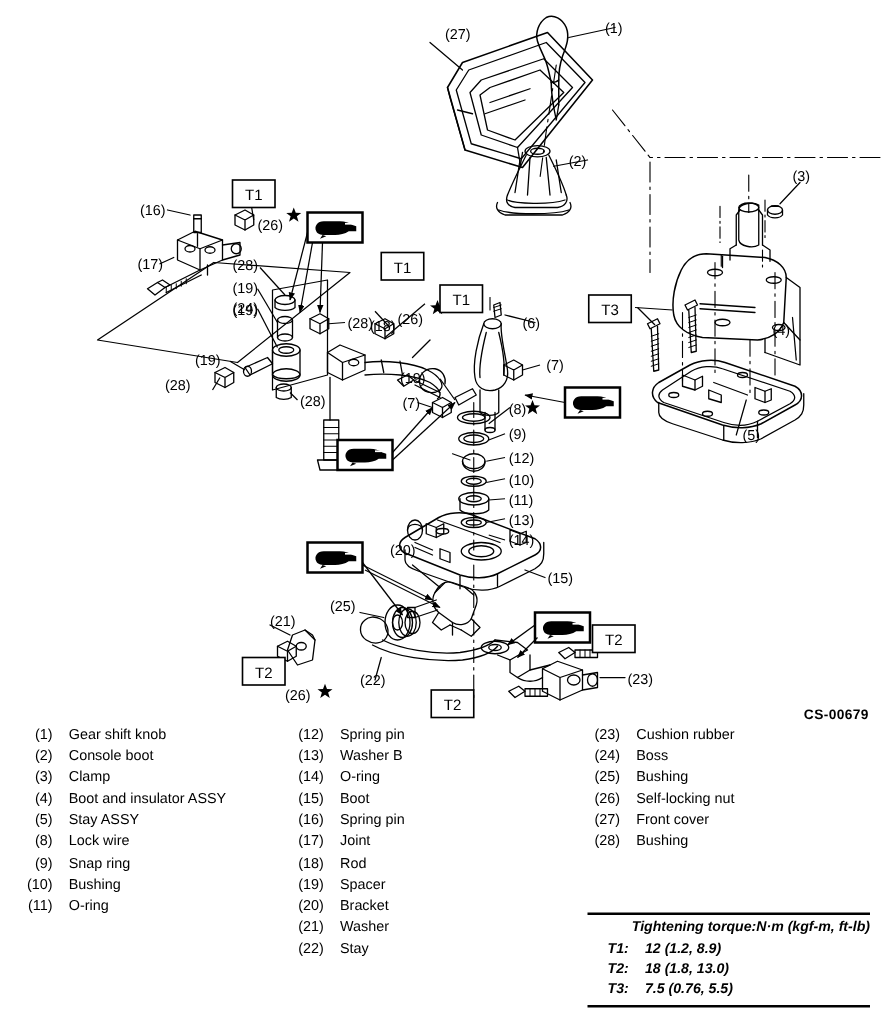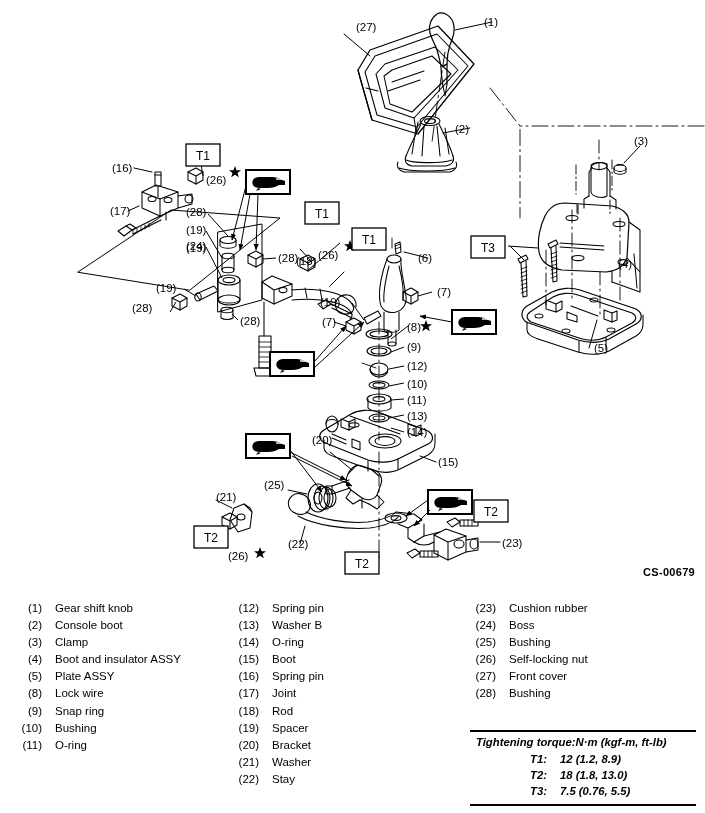--- a/index.html
+++ b/index.html
@@ -15,21 +15,21 @@
   #diagram{position:absolute;left:0;top:0;width:705px;height:592px;}
   #diagram svg{display:block;}
 
   .dwg-code{
     position:absolute;right:10px;top:566px;
     font-size:11px;font-weight:bold;letter-spacing:.3px;margin-left:23px;
   }
 
   
   #legend{
-    position:absolute;left:0;top:600px;width:705px;height:213px;
+    position:absolute;left:0;top:580px;width:705px;height:213px;
   }
   .legend-col{position:absolute;top:0;}
   .legend-col.c1{left:8px;width:215px;}
   .legend-col.c2{left:225px;width:230px;}
   .legend-col.c3{left:462px;width:235px;}
   .legend-row{
     height:17.1px;line-height:17.1px;font-size:11.5px;white-space:nowrap;
   }
   .legend-num{
     display:inline-block;width:34px;text-align:right;
@@ -38,27 +38,27 @@
   .legend-label{font-size:11.5px;}
 
   
   #torque{
     position:absolute;left:470px;top:730px;width:226px;
     border-top:2.2px solid #000;border-bottom:2.2px solid #000;
     padding:4px 0 5px 0;
   }
   #torque .t-head{
     font-size:11.3px;font-style:italic;font-weight:bold;
-    padding-left:6px;margin-bottom:3px;white-space:nowrap;
+    padding-left:6px;margin-bottom:3px;white-space:nowrap;text-align:right;
   }
   #torque .t-row{
     font-size:11.3px;font-style:italic;font-weight:bold;
     padding-left:16px;line-height:16px;white-space:nowrap;
   }
-  #torque .t-key{display:inline-block;width:30px;margin-left:44px;}
+  #torque .t-key{display:inline-block;width:30px;}
 </style>
 </head>
 <body>
 
 <div id="page">
 
   <div id="diagram">
     <svg width="705" height="592" viewBox="0 0 705 592" xmlns="http://www.w3.org/2000/svg">
       <defs>
         <marker id="arrow" markerWidth="7" markerHeight="7" refX="6" refY="2.6" orient="auto" markerUnits="strokeWidth">
@@ -615,21 +615,21 @@
     <div class="dwg-code">CS-00679</div>
   </div>
 
   <div id="legend">
 
     <div class="legend-col c1">
       <div class="legend-row"><span class="legend-num">(1)</span><span class="legend-label">Gear shift knob</span></div>
       <div class="legend-row"><span class="legend-num">(2)</span><span class="legend-label">Console boot</span></div>
       <div class="legend-row"><span class="legend-num">(3)</span><span class="legend-label">Clamp</span></div>
       <div class="legend-row"><span class="legend-num">(4)</span><span class="legend-label">Boot and insulator ASSY</span></div>
-      <div class="legend-row"><span class="legend-num">(5)</span><span class="legend-label">Plate ASSY</span></div>
+      <div class="legend-row"><span class="legend-num">(5)</span><span class="legend-label">Stay ASSY</span></div>
       <div class="legend-row"><span class="legend-num">(8)</span><span class="legend-label">Lock wire</span></div>
       <div class="legend-row"><span class="legend-num">(9)</span><span class="legend-label">Snap ring</span></div>
       <div class="legend-row"><span class="legend-num">(10)</span><span class="legend-label">Bushing</span></div>
       <div class="legend-row"><span class="legend-num">(11)</span><span class="legend-label">O-ring</span></div>
     </div>
 
     <div class="legend-col c2">
       <div class="legend-row"><span class="legend-num">(12)</span><span class="legend-label">Spring pin</span></div>
       <div class="legend-row"><span class="legend-num">(13)</span><span class="legend-label">Washer B</span></div>
       <div class="legend-row"><span class="legend-num">(14)</span><span class="legend-label">O-ring</span></div>

